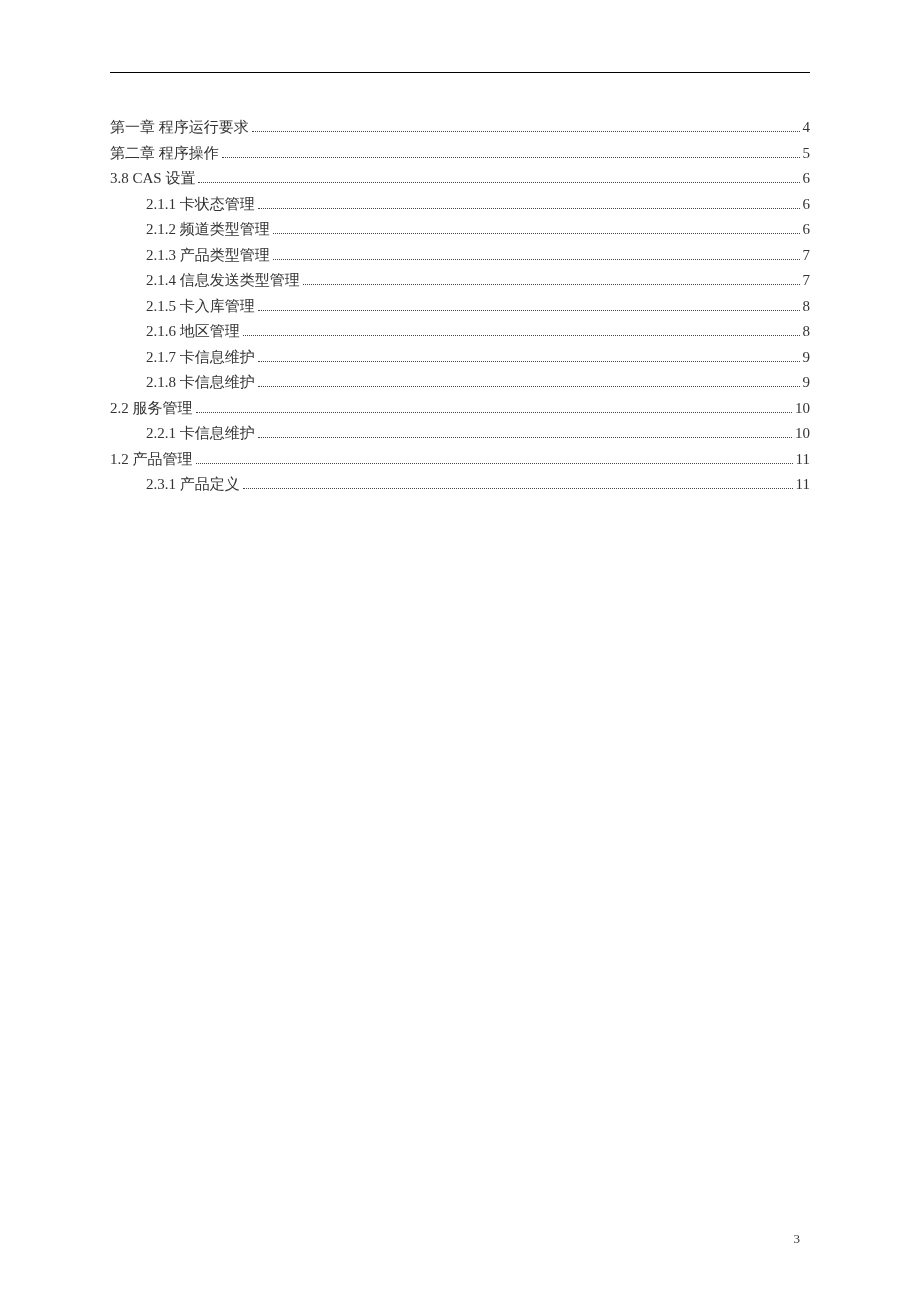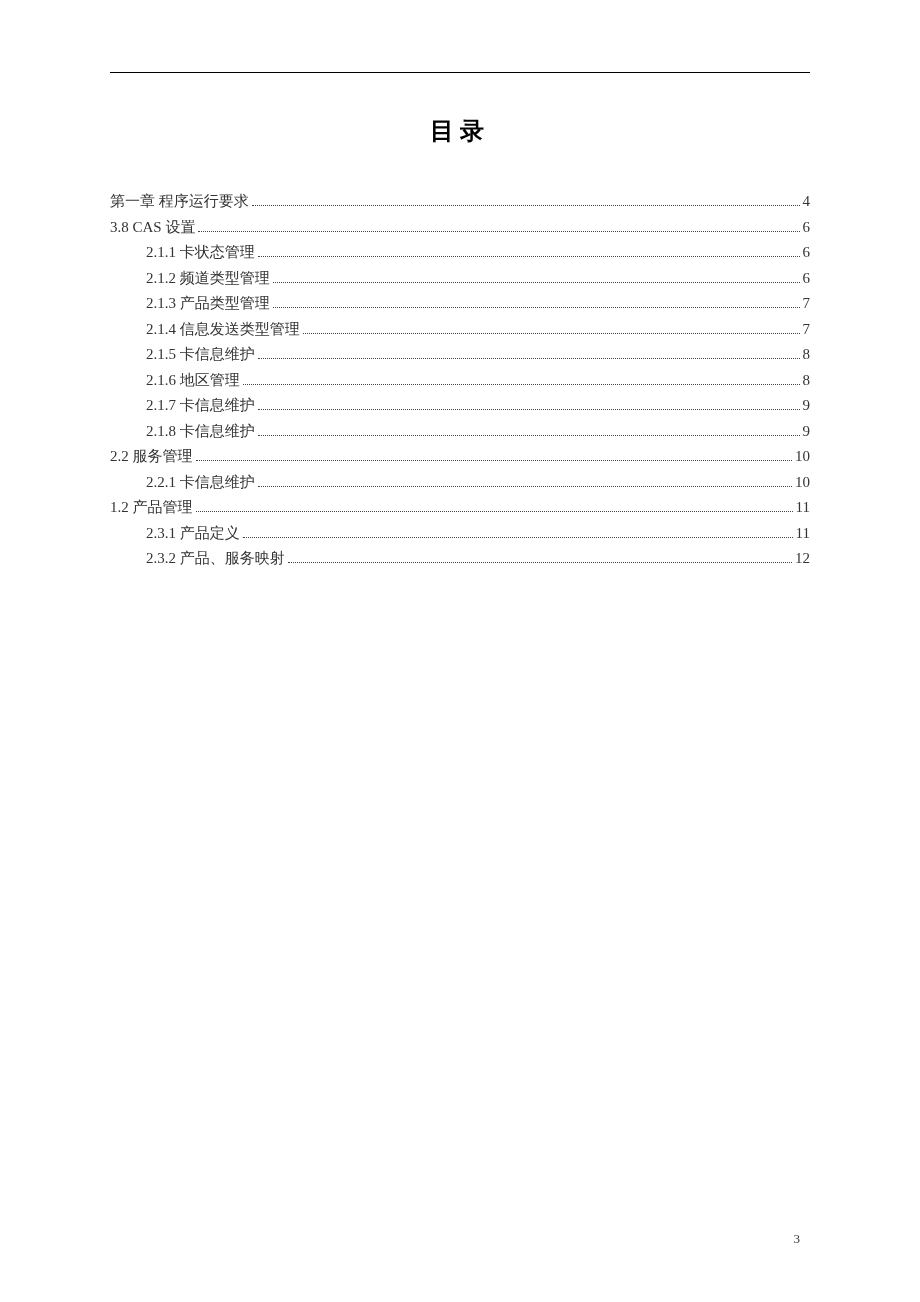--- a/index.html
+++ b/index.html
@@ -61,26 +61,30 @@
       font-size: 13px;
       color: #333;
       font-family: "Times New Roman", serif;
     }
   </style>
 </head>
 <body>
 
 <div class="page">
   <div class="top-rule"></div>
-  <h1 class="title">目录</h1>
   <div class="toc">
       <div class="toc-row">
         <span class="toc-label">第一章    程序运行要求</span>
         <span class="dots"></span>
         <span class="toc-page">4</span>
+      </div>
+      <div class="toc-row">
+        <span class="toc-label">第二章 程序操作</span>
+        <span class="dots"></span>
+        <span class="toc-page">5</span>
       </div>
       <div class="toc-row">
         <span class="toc-label">3.8 CAS 设置</span>
         <span class="dots"></span>
         <span class="toc-page">6</span>
       </div>
       <div class="toc-row indent-1">
         <span class="toc-label">2.1.1   卡状态管理</span>
         <span class="dots"></span>
         <span class="toc-page">6</span>
@@ -94,21 +98,21 @@
         <span class="toc-label">2.1.3   产品类型管理</span>
         <span class="dots"></span>
         <span class="toc-page">7</span>
       </div>
       <div class="toc-row indent-1">
         <span class="toc-label">2.1.4 信息发送类型管理</span>
         <span class="dots"></span>
         <span class="toc-page">7</span>
       </div>
       <div class="toc-row indent-1">
-        <span class="toc-label">2.1.5 卡信息维护</span>
+        <span class="toc-label">2.1.5 卡入库管理</span>
         <span class="dots"></span>
         <span class="toc-page">8</span>
       </div>
       <div class="toc-row indent-1">
         <span class="toc-label">2.1.6 地区管理</span>
         <span class="dots"></span>
         <span class="toc-page">8</span>
       </div>
       <div class="toc-row indent-1">
         <span class="toc-label">2.1.7 卡信息维护</span>
@@ -133,20 +137,15 @@
       <div class="toc-row">
         <span class="toc-label">1.2 产品管理</span>
         <span class="dots"></span>
         <span class="toc-page">11</span>
       </div>
       <div class="toc-row indent-1">
         <span class="toc-label">2.3.1 产品定义</span>
         <span class="dots"></span>
         <span class="toc-page">11</span>
       </div>
-      <div class="toc-row indent-1">
-        <span class="toc-label">2.3.2 产品、服务映射</span>
-        <span class="dots"></span>
-        <span class="toc-page">12</span>
-      </div>
     </div>
   <div class="page-number">3</div>
 </div>
 
 </body></html>

